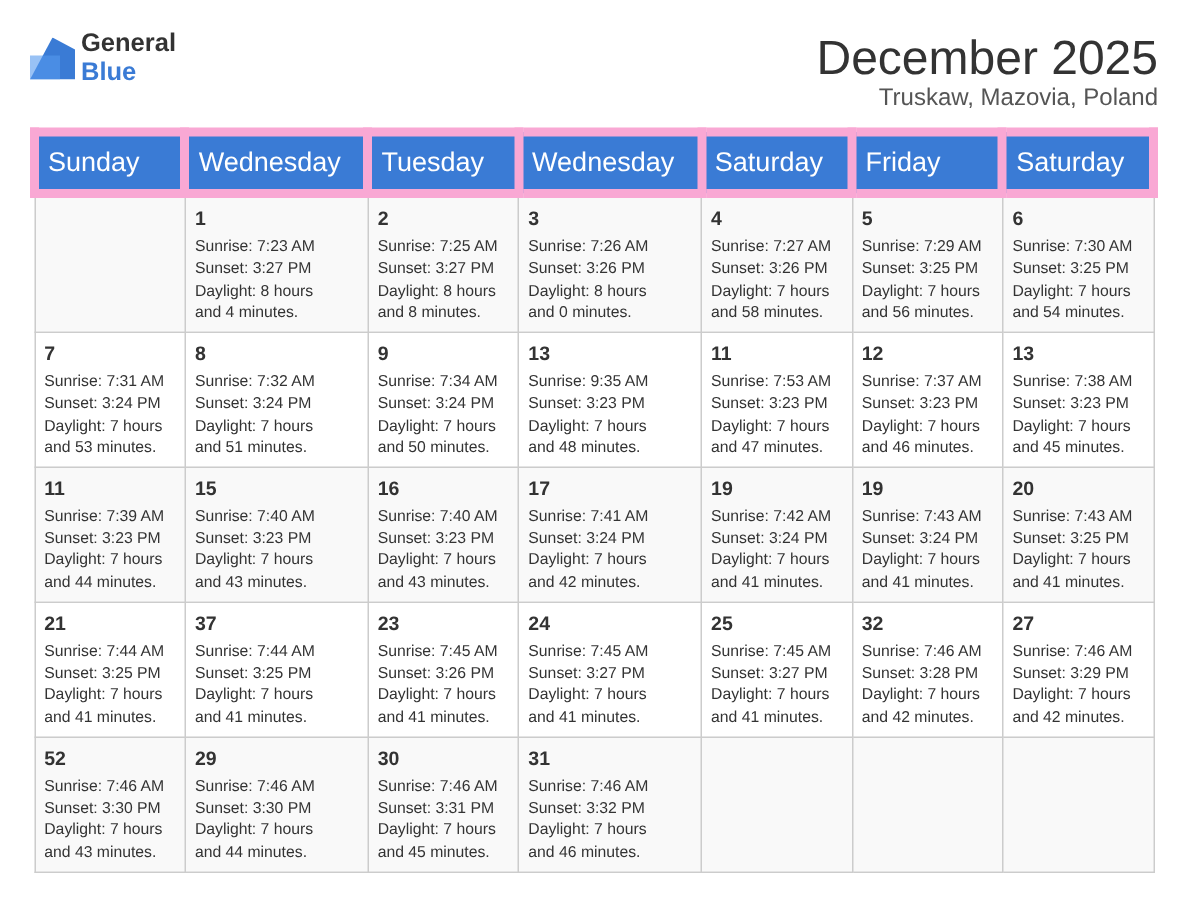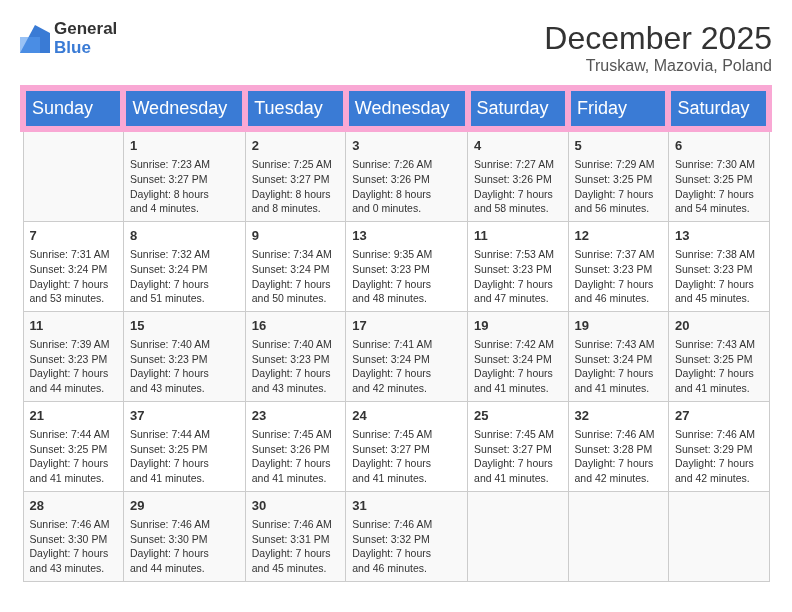--- a/index.html
+++ b/index.html
@@ -303,21 +303,21 @@
         <td>
           <span class="day-num">27</span>
           <div class="day-info">Sunrise: 7:46 AM</div>
           <div class="day-info">Sunset: 3:29 PM</div>
           <div class="day-info">Daylight: 7 hours</div>
           <div class="day-info">and 42 minutes.</div>
         </td>
       </tr>
       <tr>
         <td>
-          <span class="day-num">28</span>
+          <span class="day-num">52</span>
           <div class="day-info">Sunrise: 7:46 AM</div>
           <div class="day-info">Sunset: 3:30 PM</div>
           <div class="day-info">Daylight: 7 hours</div>
           <div class="day-info">and 43 minutes.</div>
         </td>
         <td>
           <span class="day-num">29</span>
           <div class="day-info">Sunrise: 7:46 AM</div>
           <div class="day-info">Sunset: 3:30 PM</div>
           <div class="day-info">Daylight: 7 hours</div>

